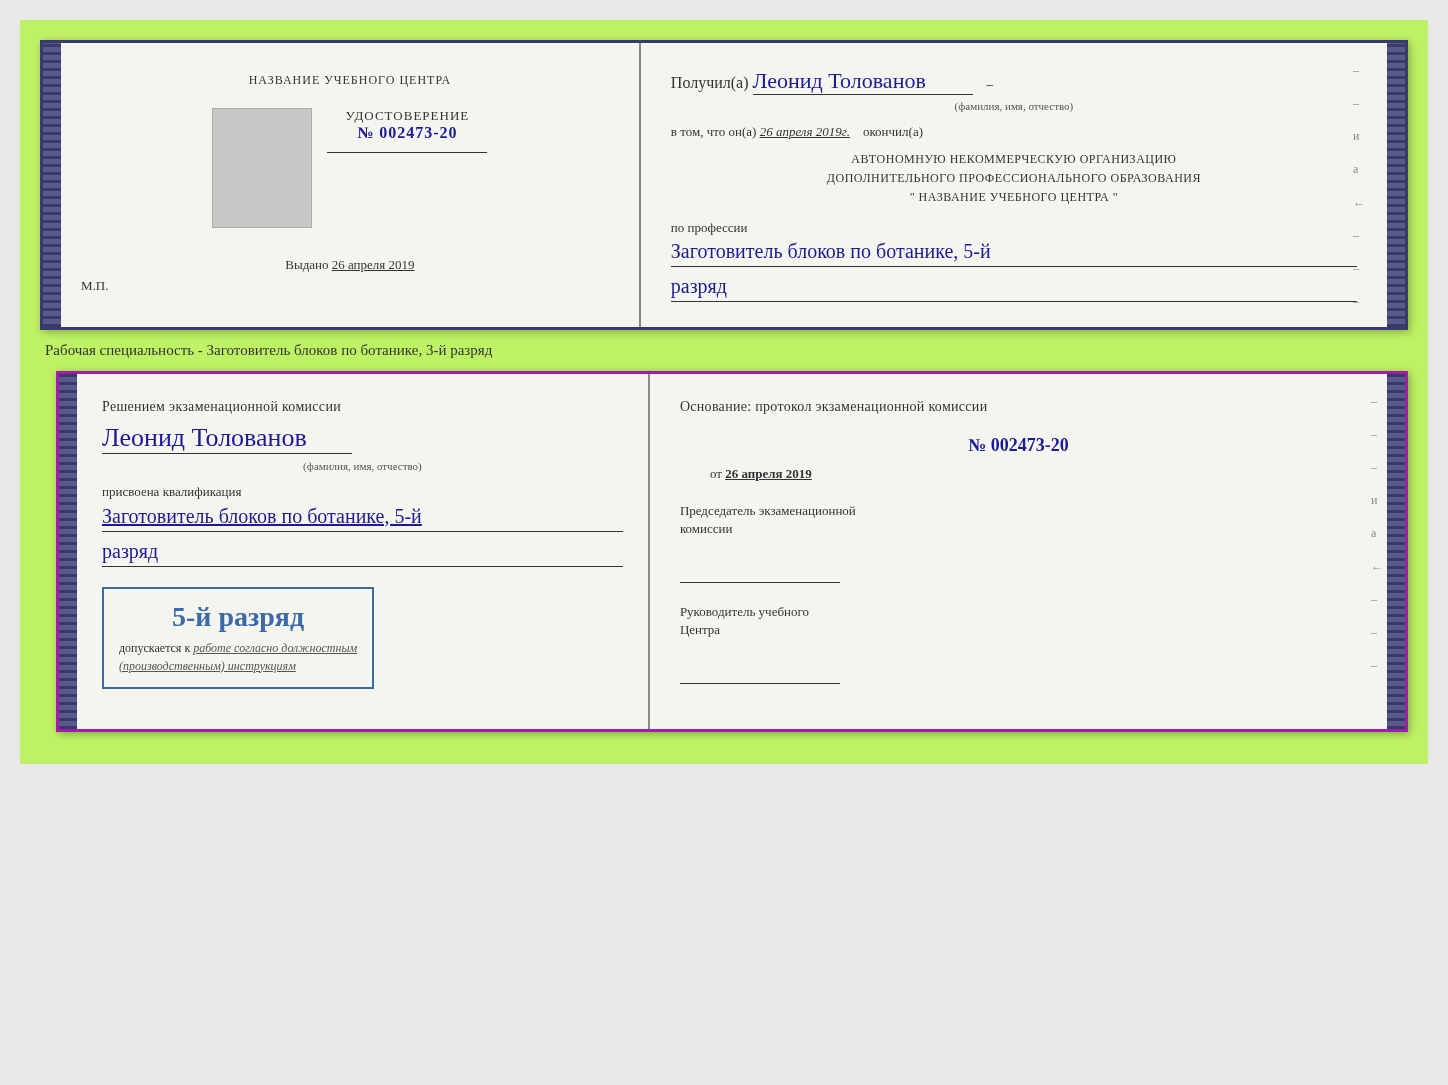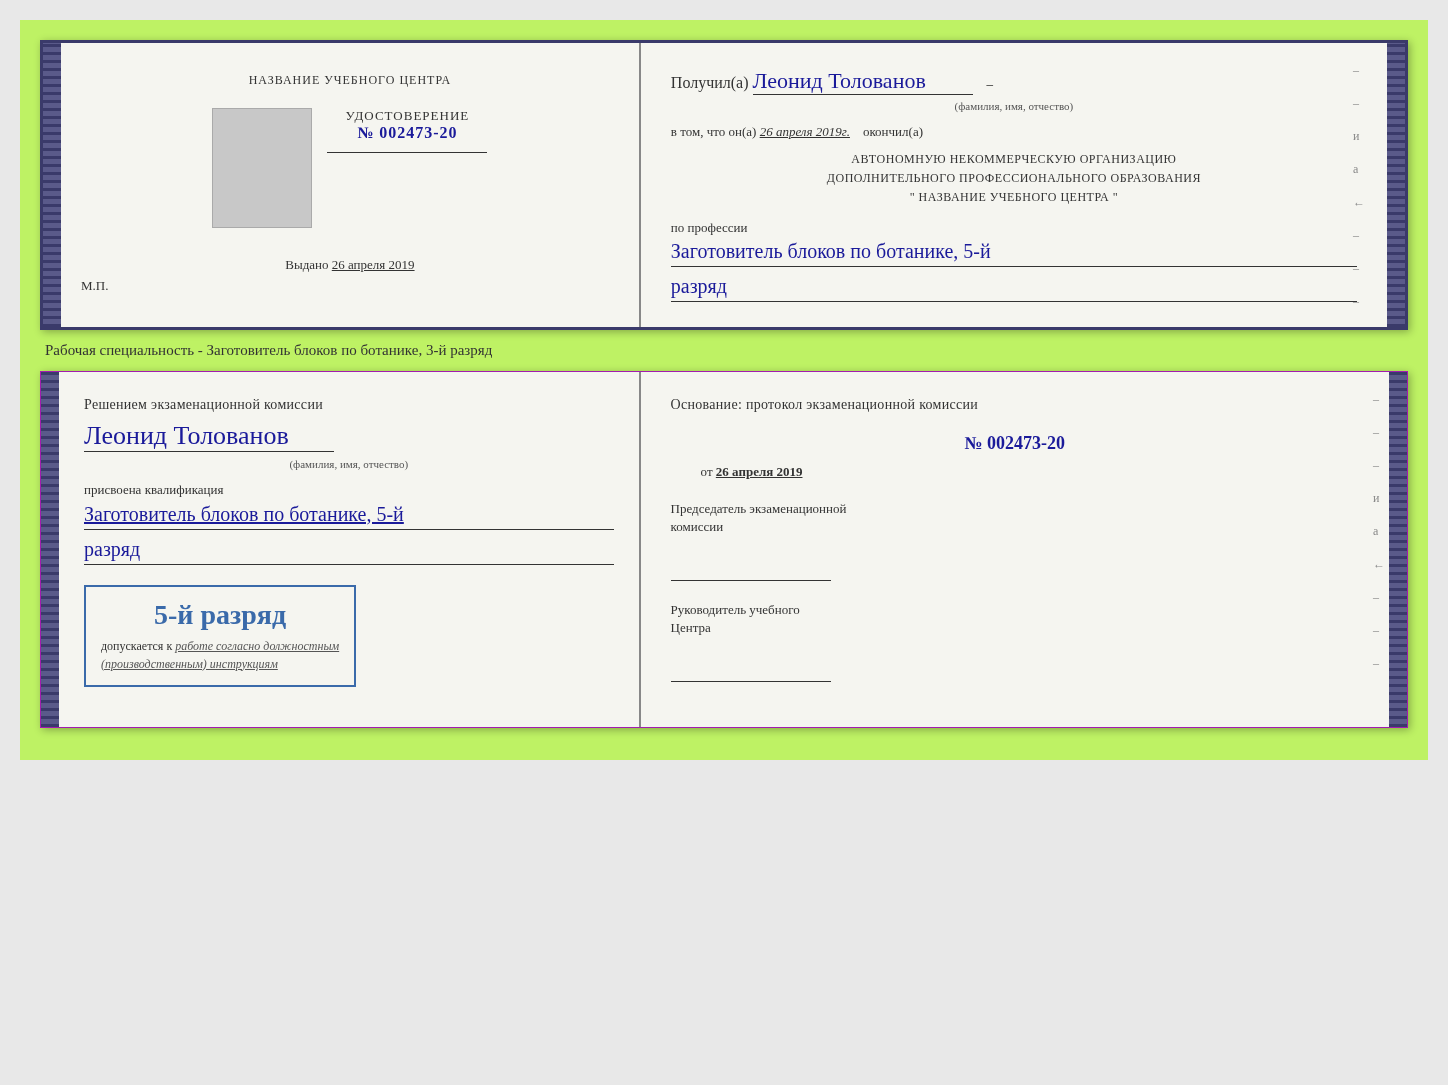--- a/index.html
+++ b/index.html
@@ -190,22 +190,23 @@
     .specialty-label {
       font-size: 15px;
       color: #333;
       margin: 8px 0 12px 5px;
     }
 
     
     .cert-book-bottom {
       display: flex;
       background: #f5f5f0;
-      border: 1px solid #a21caf;
+      border: 3px solid #a21caf;
       box-shadow: 2px 2px 8px rgba(0,0,0,0.3);
+      margin-left: 16px;
     }
 
     
     .bottom-left {
       flex: 1;
       padding: 25px 25px;
       border-right: 2px solid #888;
     }
 
     .resheniem-text {

